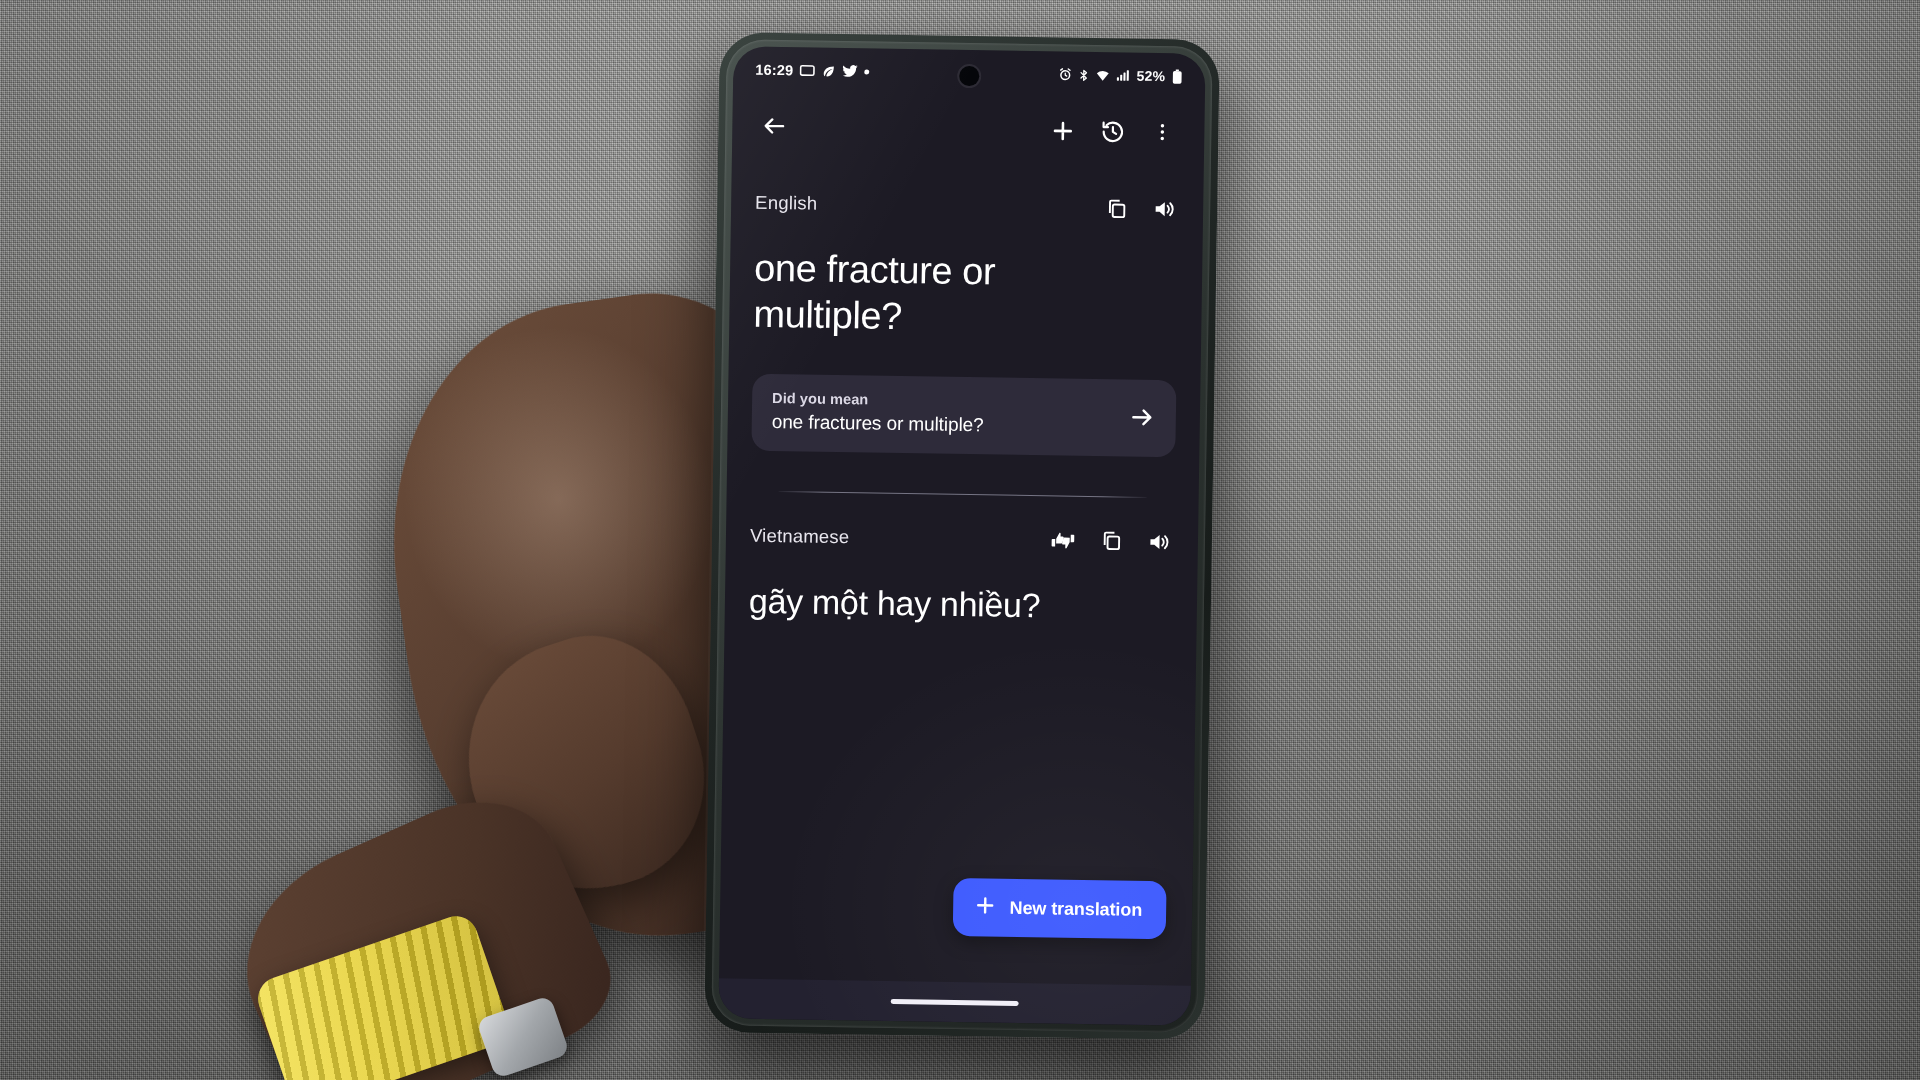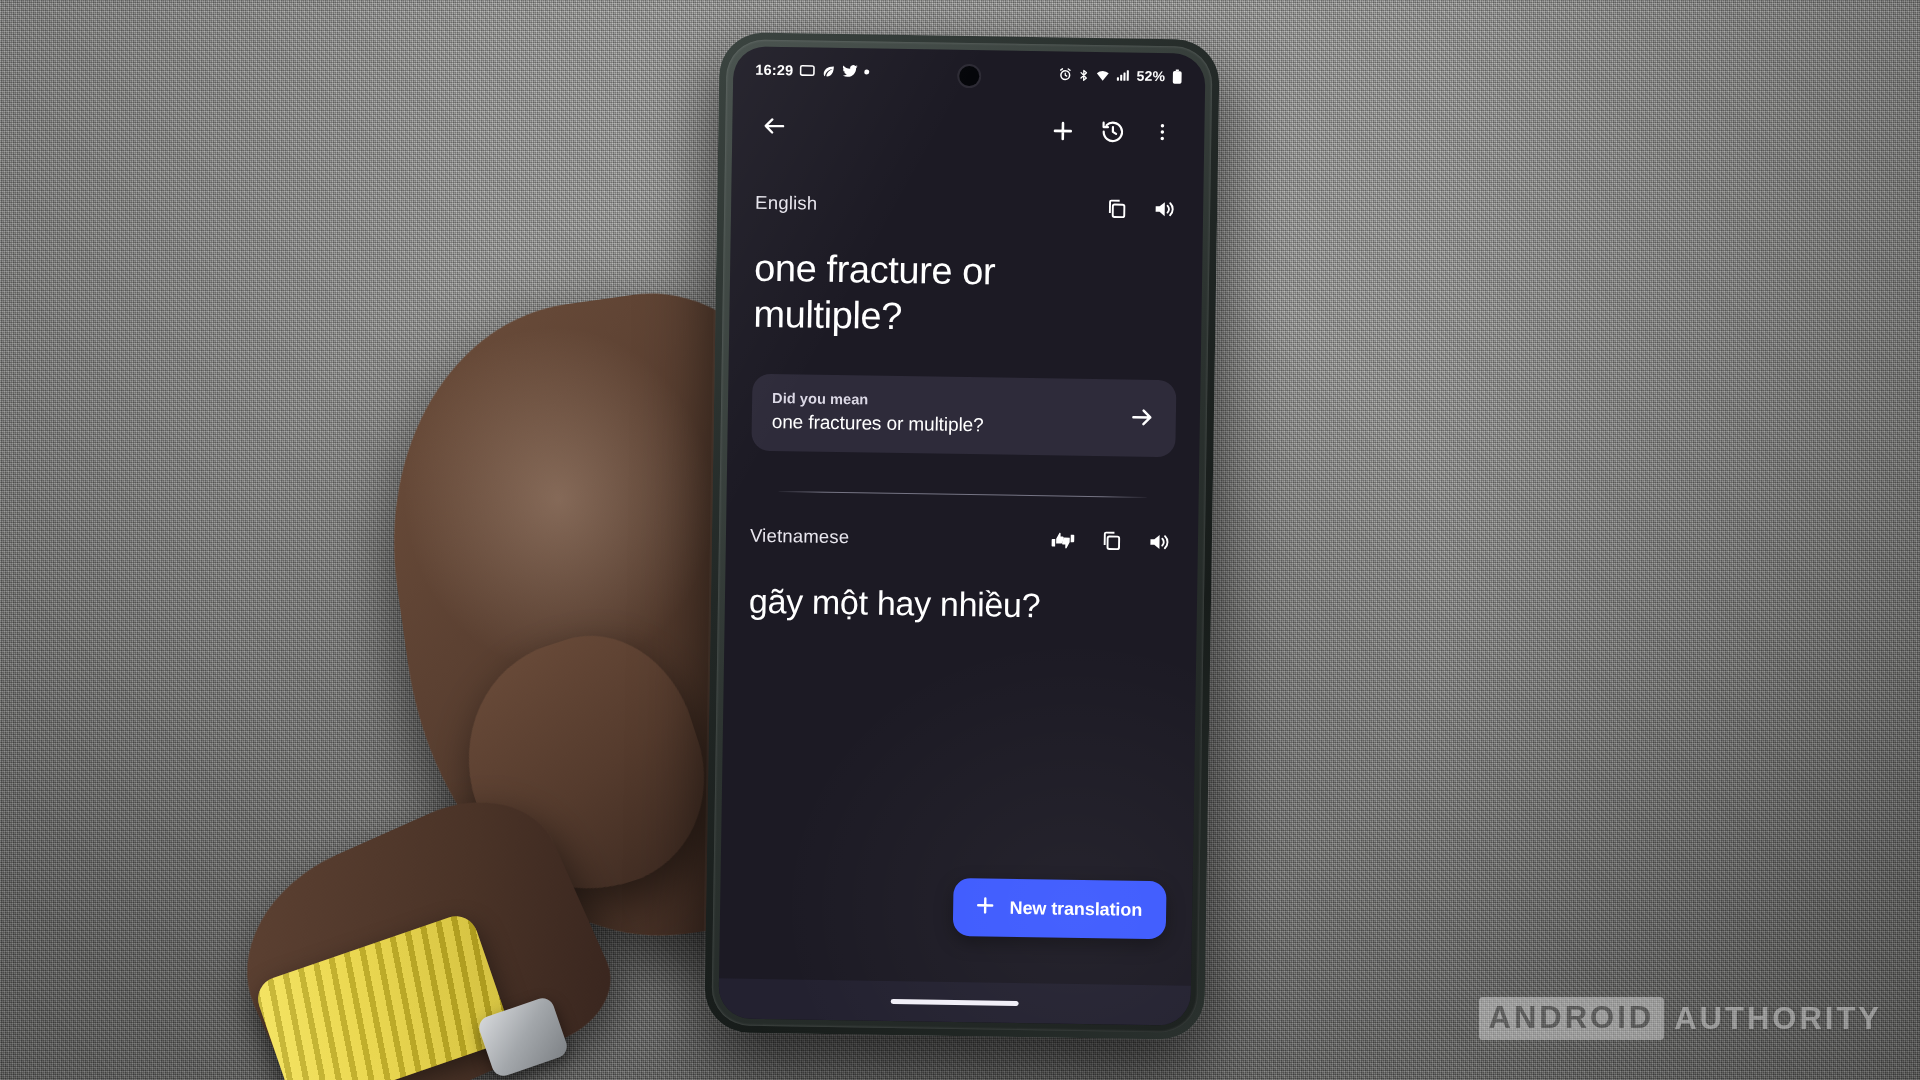--- a/index.html
+++ b/index.html
@@ -425,18 +425,14 @@
       </div>
 
       <div class="navbar">
         <div class="nav-pill"></div>
       </div>
 
       <div class="screen-glare"></div>
     </div>
   </div>
 
-  <div class="watermark">
-    <span class="wm-a">ANDROID</span>
-    <span class="wm-b">AUTHORITY</span>
-  </div>
 
 </div>
 
 </body></html>

